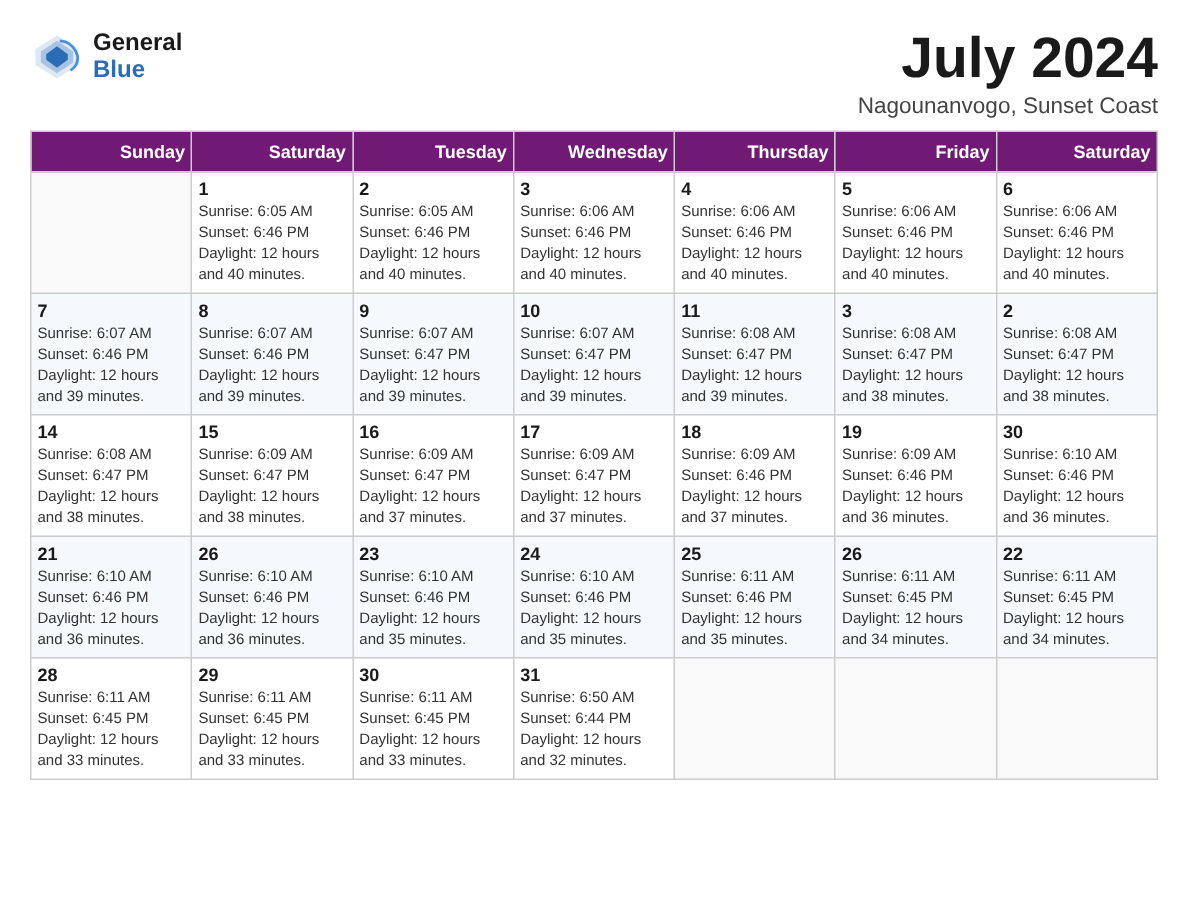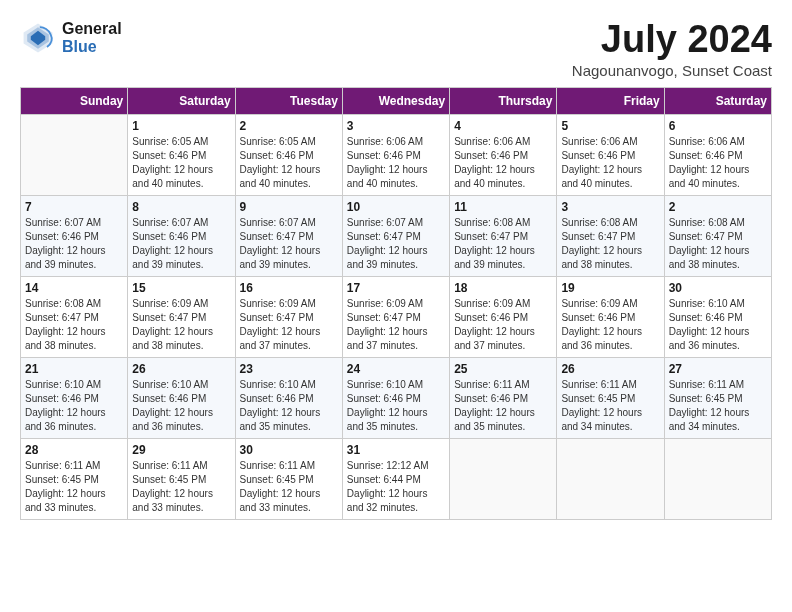--- a/index.html
+++ b/index.html
@@ -301,21 +301,21 @@
 and 35 minutes.</div>
         </td>
         <td>
           <span class="day-number">26</span>
           <div class="day-info" style="white-space: pre-line;">Sunrise: 6:11 AM
 Sunset: 6:45 PM
 Daylight: 12 hours
 and 34 minutes.</div>
         </td>
         <td>
-          <span class="day-number">27</span>
+          <span class="day-number">22</span>
           <div class="day-info" style="white-space: pre-line;">Sunrise: 6:11 AM
 Sunset: 6:45 PM
 Daylight: 12 hours
 and 34 minutes.</div>
         </td>
       </tr>
       <tr>
         <td>
           <span class="day-number">28</span>
           <div class="day-info" style="white-space: pre-line;">Sunrise: 6:11 AM
@@ -332,21 +332,21 @@
         </td>
         <td>
           <span class="day-number">30</span>
           <div class="day-info" style="white-space: pre-line;">Sunrise: 6:11 AM
 Sunset: 6:45 PM
 Daylight: 12 hours
 and 33 minutes.</div>
         </td>
         <td>
           <span class="day-number">31</span>
-          <div class="day-info" style="white-space: pre-line;">Sunrise: 12:12 AM
+          <div class="day-info" style="white-space: pre-line;">Sunrise: 6:50 AM
 Sunset: 6:44 PM
 Daylight: 12 hours
 and 32 minutes.</div>
         </td>
         <td class="empty-cell"></td>
         <td class="empty-cell"></td>
         <td class="empty-cell"></td>
       </tr>
     </tbody>
 </table>

